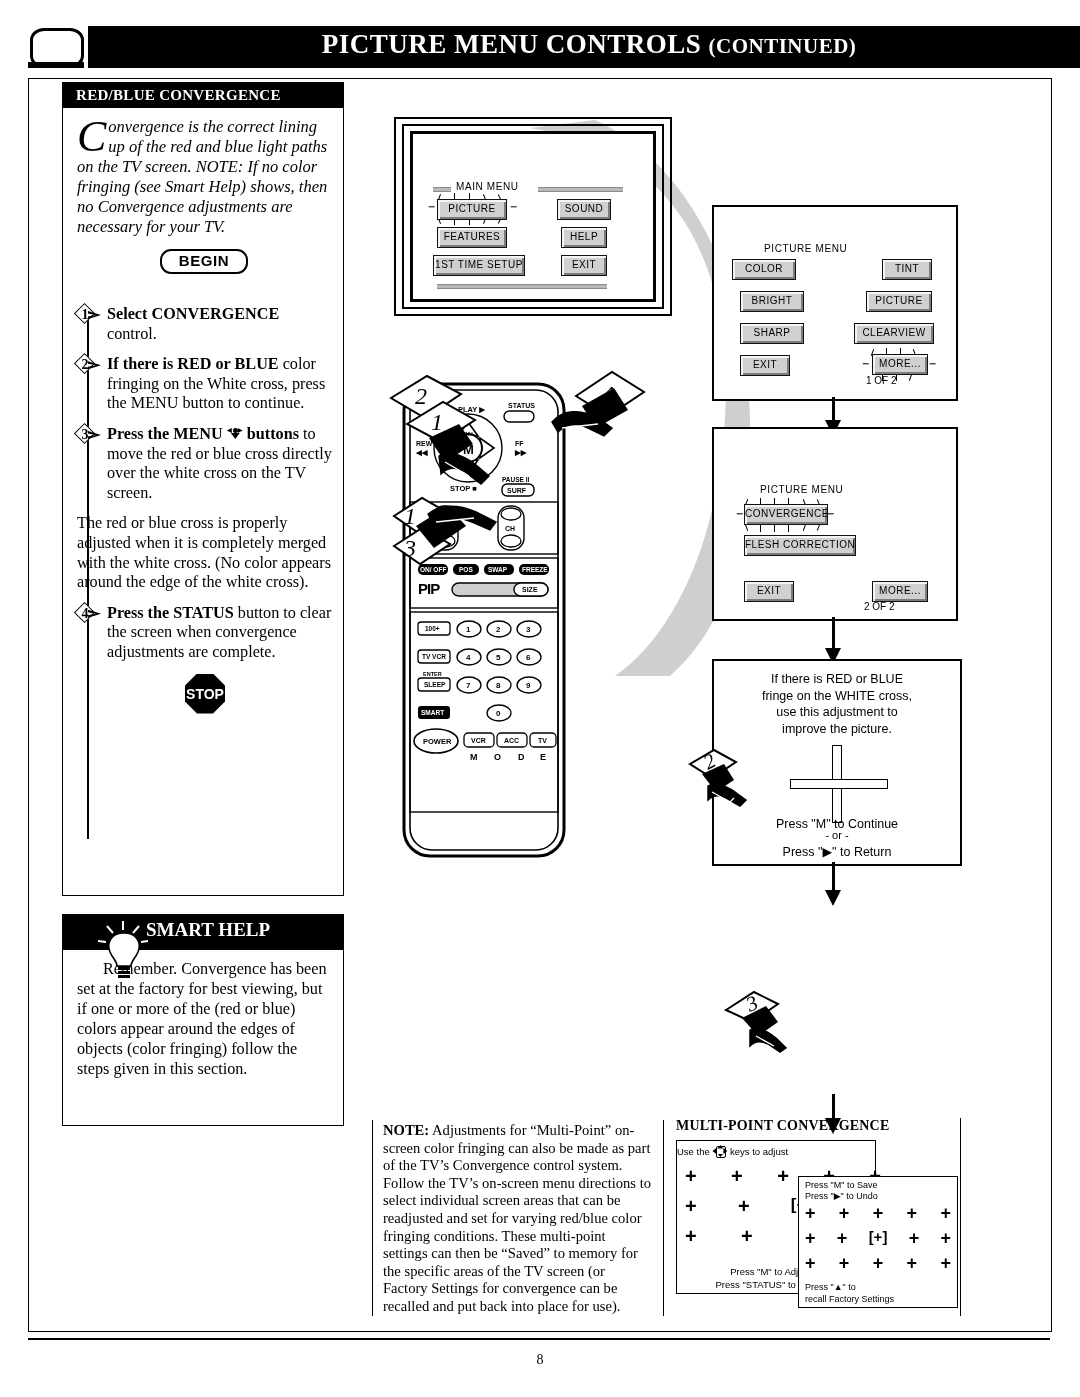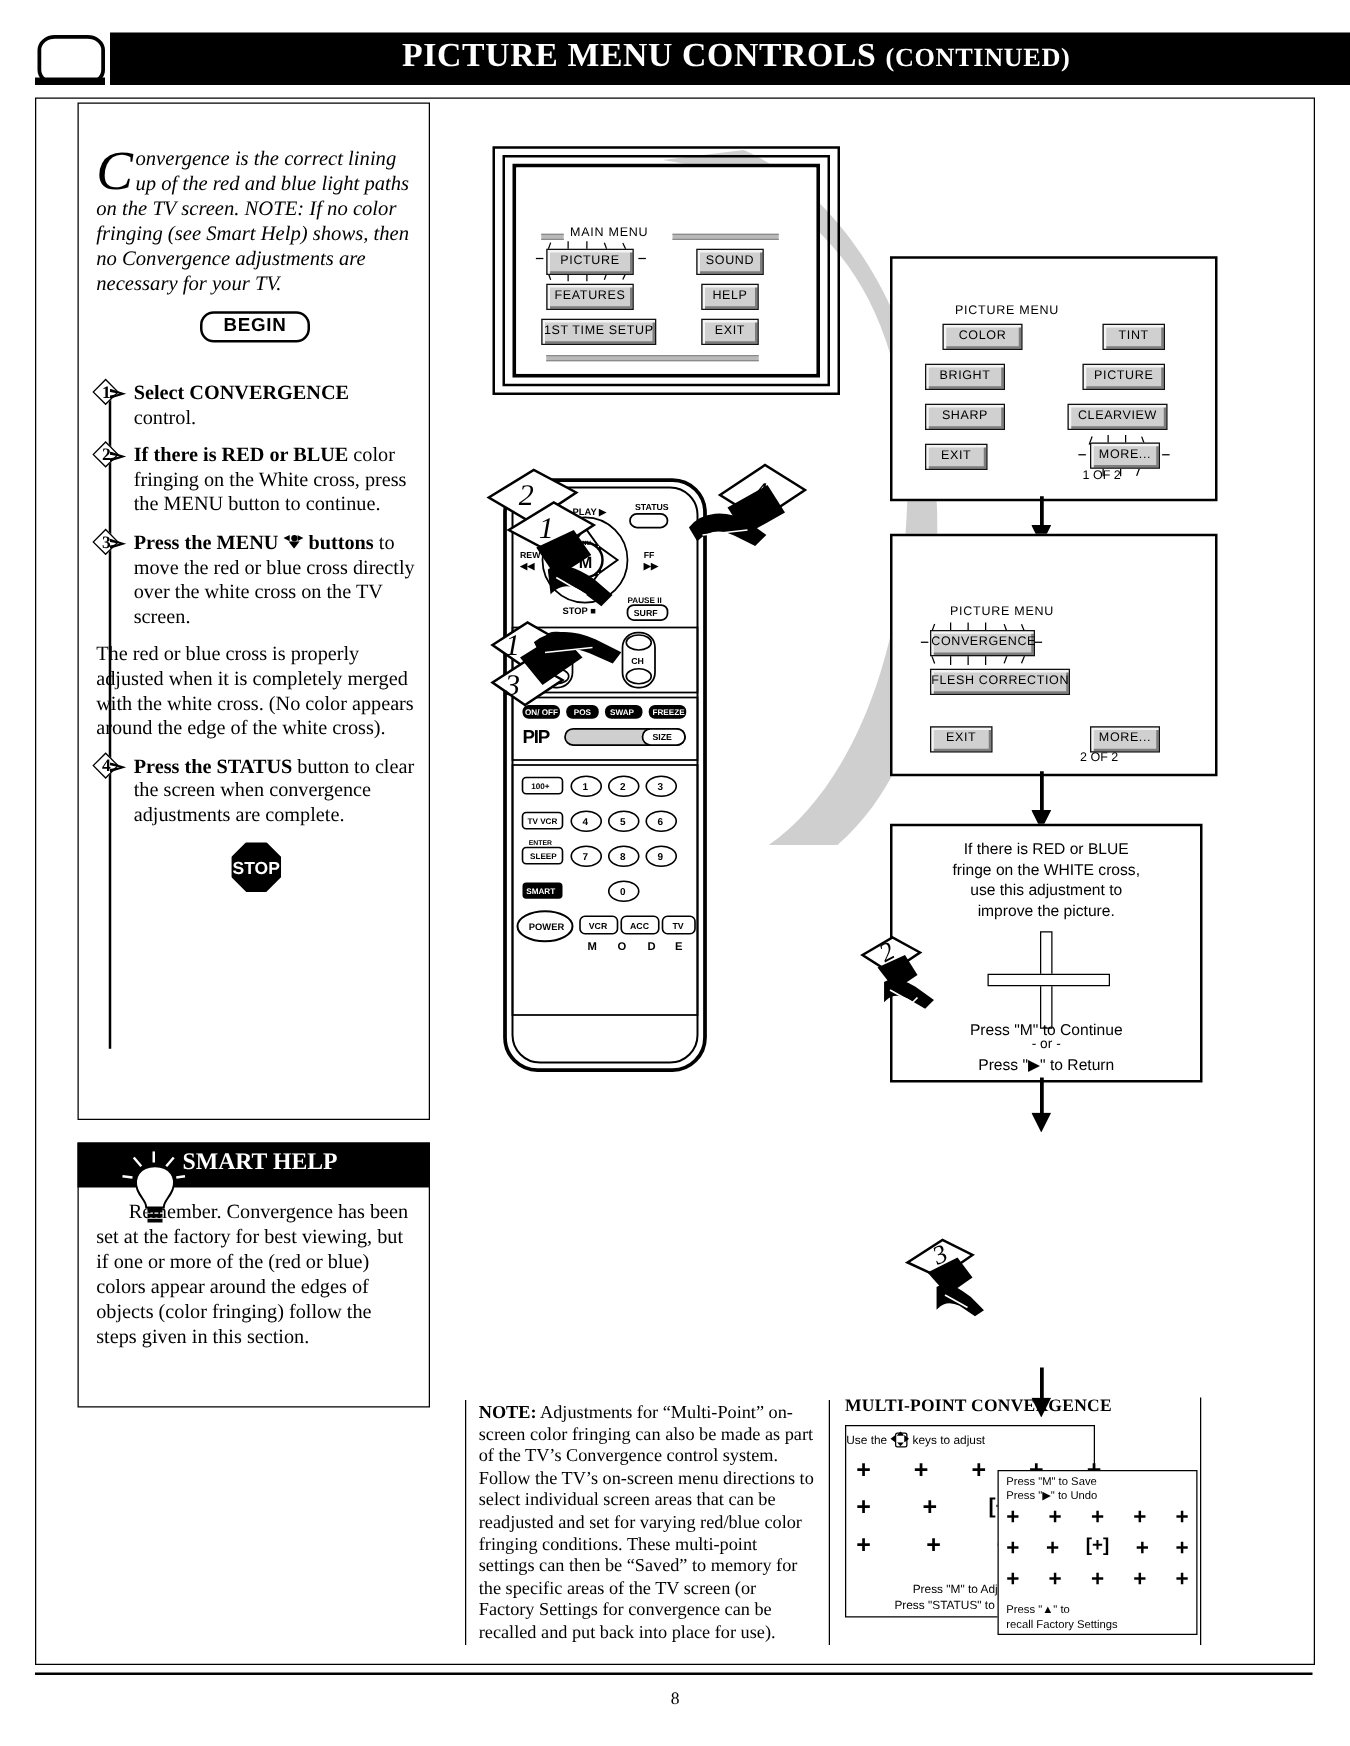--- a/index.html
+++ b/index.html
@@ -74,21 +74,21 @@
   .osd .lbl{position:absolute;font-family:"Liberation Sans",sans-serif;font-size:10px;letter-spacing:.6px;white-space:nowrap;}
   .osd .rule{position:absolute;height:3px;background:#b9b9b9;border-top:1px solid #8a8a8a;border-bottom:1px solid #8a8a8a;}
   .btn3d{position:absolute;background:#d0d0d0;border:1.4px solid #111;
      font-family:"Liberation Sans",sans-serif;font-size:10px;letter-spacing:.5px;
      text-align:center;color:#000;white-space:nowrap;
      box-shadow:inset 2px 2px 0 #f4f4f4, inset -2px -2px 0 #7d7d7d;}
   .btn3d span{display:block;}
   .hl{position:absolute;}
   .hl i{position:absolute;background:#000;width:1.4px;}
 
-  .menubox{position:absolute;border:2px solid #000;background:#fff;padding-left:16px;}
+  .menubox{position:absolute;border:2px solid #000;background:#fff;}
 
   .arrow{position:absolute;background:#000;width:2.5px;}
   .arrowhead{position:absolute;width:16px;height:16px;background:#000;clip-path:polygon(50% 100%,0 0,100% 0);}
 
   .instrbox{position:absolute;border:2px solid #000;background:#fff;
      font-family:"Liberation Sans",sans-serif;font-size:12.5px;line-height:16.5px;text-align:center;}
 
   .cross{position:absolute;}
   .cross .v{position:absolute;border:1.6px solid #000;background:#fff;}
   .cross .h{position:absolute;border:1.6px solid #000;background:#fff;}
@@ -136,20 +136,23 @@
   <div class="outerframe"></div>
   <div class="footer-rule"></div>
   <div class="pageno">8</div>
 
   <svg class="swoosh" viewBox="0 0 230 560">
     <path d="M10 10 C 150 30, 215 140, 205 300 C 198 430, 150 520, 95 558 L 150 558 C 210 505, 232 420, 230 300 C 227 150, 160 40, 75 2 Z" fill="#cfcfcf"></path>
   </svg>
 
   <div class="leftbox-sh"></div>
   <div class="leftbox">
+    <div class="lb-head">
+      <span>RED/BLUE CONVERGENCE</span>
+    </div>
     <div class="lb-body">
       <div class="intro">
         <span class="dropcap">C</span><span>onvergence is the correct lining up of the red and blue light paths on the TV screen. NOTE: If no color fringing (see Smart Help) shows, then no Convergence adjustments are necessary for your TV.</span>
       </div>
       <div class="beginbtn">BEGIN</div>
     </div>
 
     <div class="vbar"></div>
 
     <div class="steps">
@@ -265,21 +268,21 @@
         <div class="rule" style="left:24px;top:150px;width:170px;"></div>
       </div>
     </div>
   </div>
 
   <div class="menubox" style="left:712px;top:205px;width:242px;height:192px;">
     <div class="rule" style="position:absolute;left:26px;top:42px;width:20px;"></div>
     <div class="lbl" style="position:absolute;left:50px;top:36px;font-family:'Liberation Sans',sans-serif;font-size:10px;letter-spacing:.6px;">PICTURE MENU</div>
     <div class="rule" style="position:absolute;left:140px;top:42px;width:80px;"></div>
 
-    <div class="btn3d" style="left:40px;top:52px;width:62px;height:19px;line-height:17px;">
+    <div class="btn3d" style="left:18px;top:52px;width:62px;height:19px;line-height:17px;">
         <span>COLOR</span>
       </div>
     <div class="btn3d" style="left:26px;top:84px;width:62px;height:19px;line-height:17px;">
         <span>BRIGHT</span>
       </div>
     <div class="btn3d" style="left:26px;top:116px;width:62px;height:19px;line-height:17px;">
         <span>SHARP</span>
       </div>
     <div class="btn3d" style="left:26px;top:148px;width:48px;height:19px;line-height:17px;">
         <span>EXIT</span>

